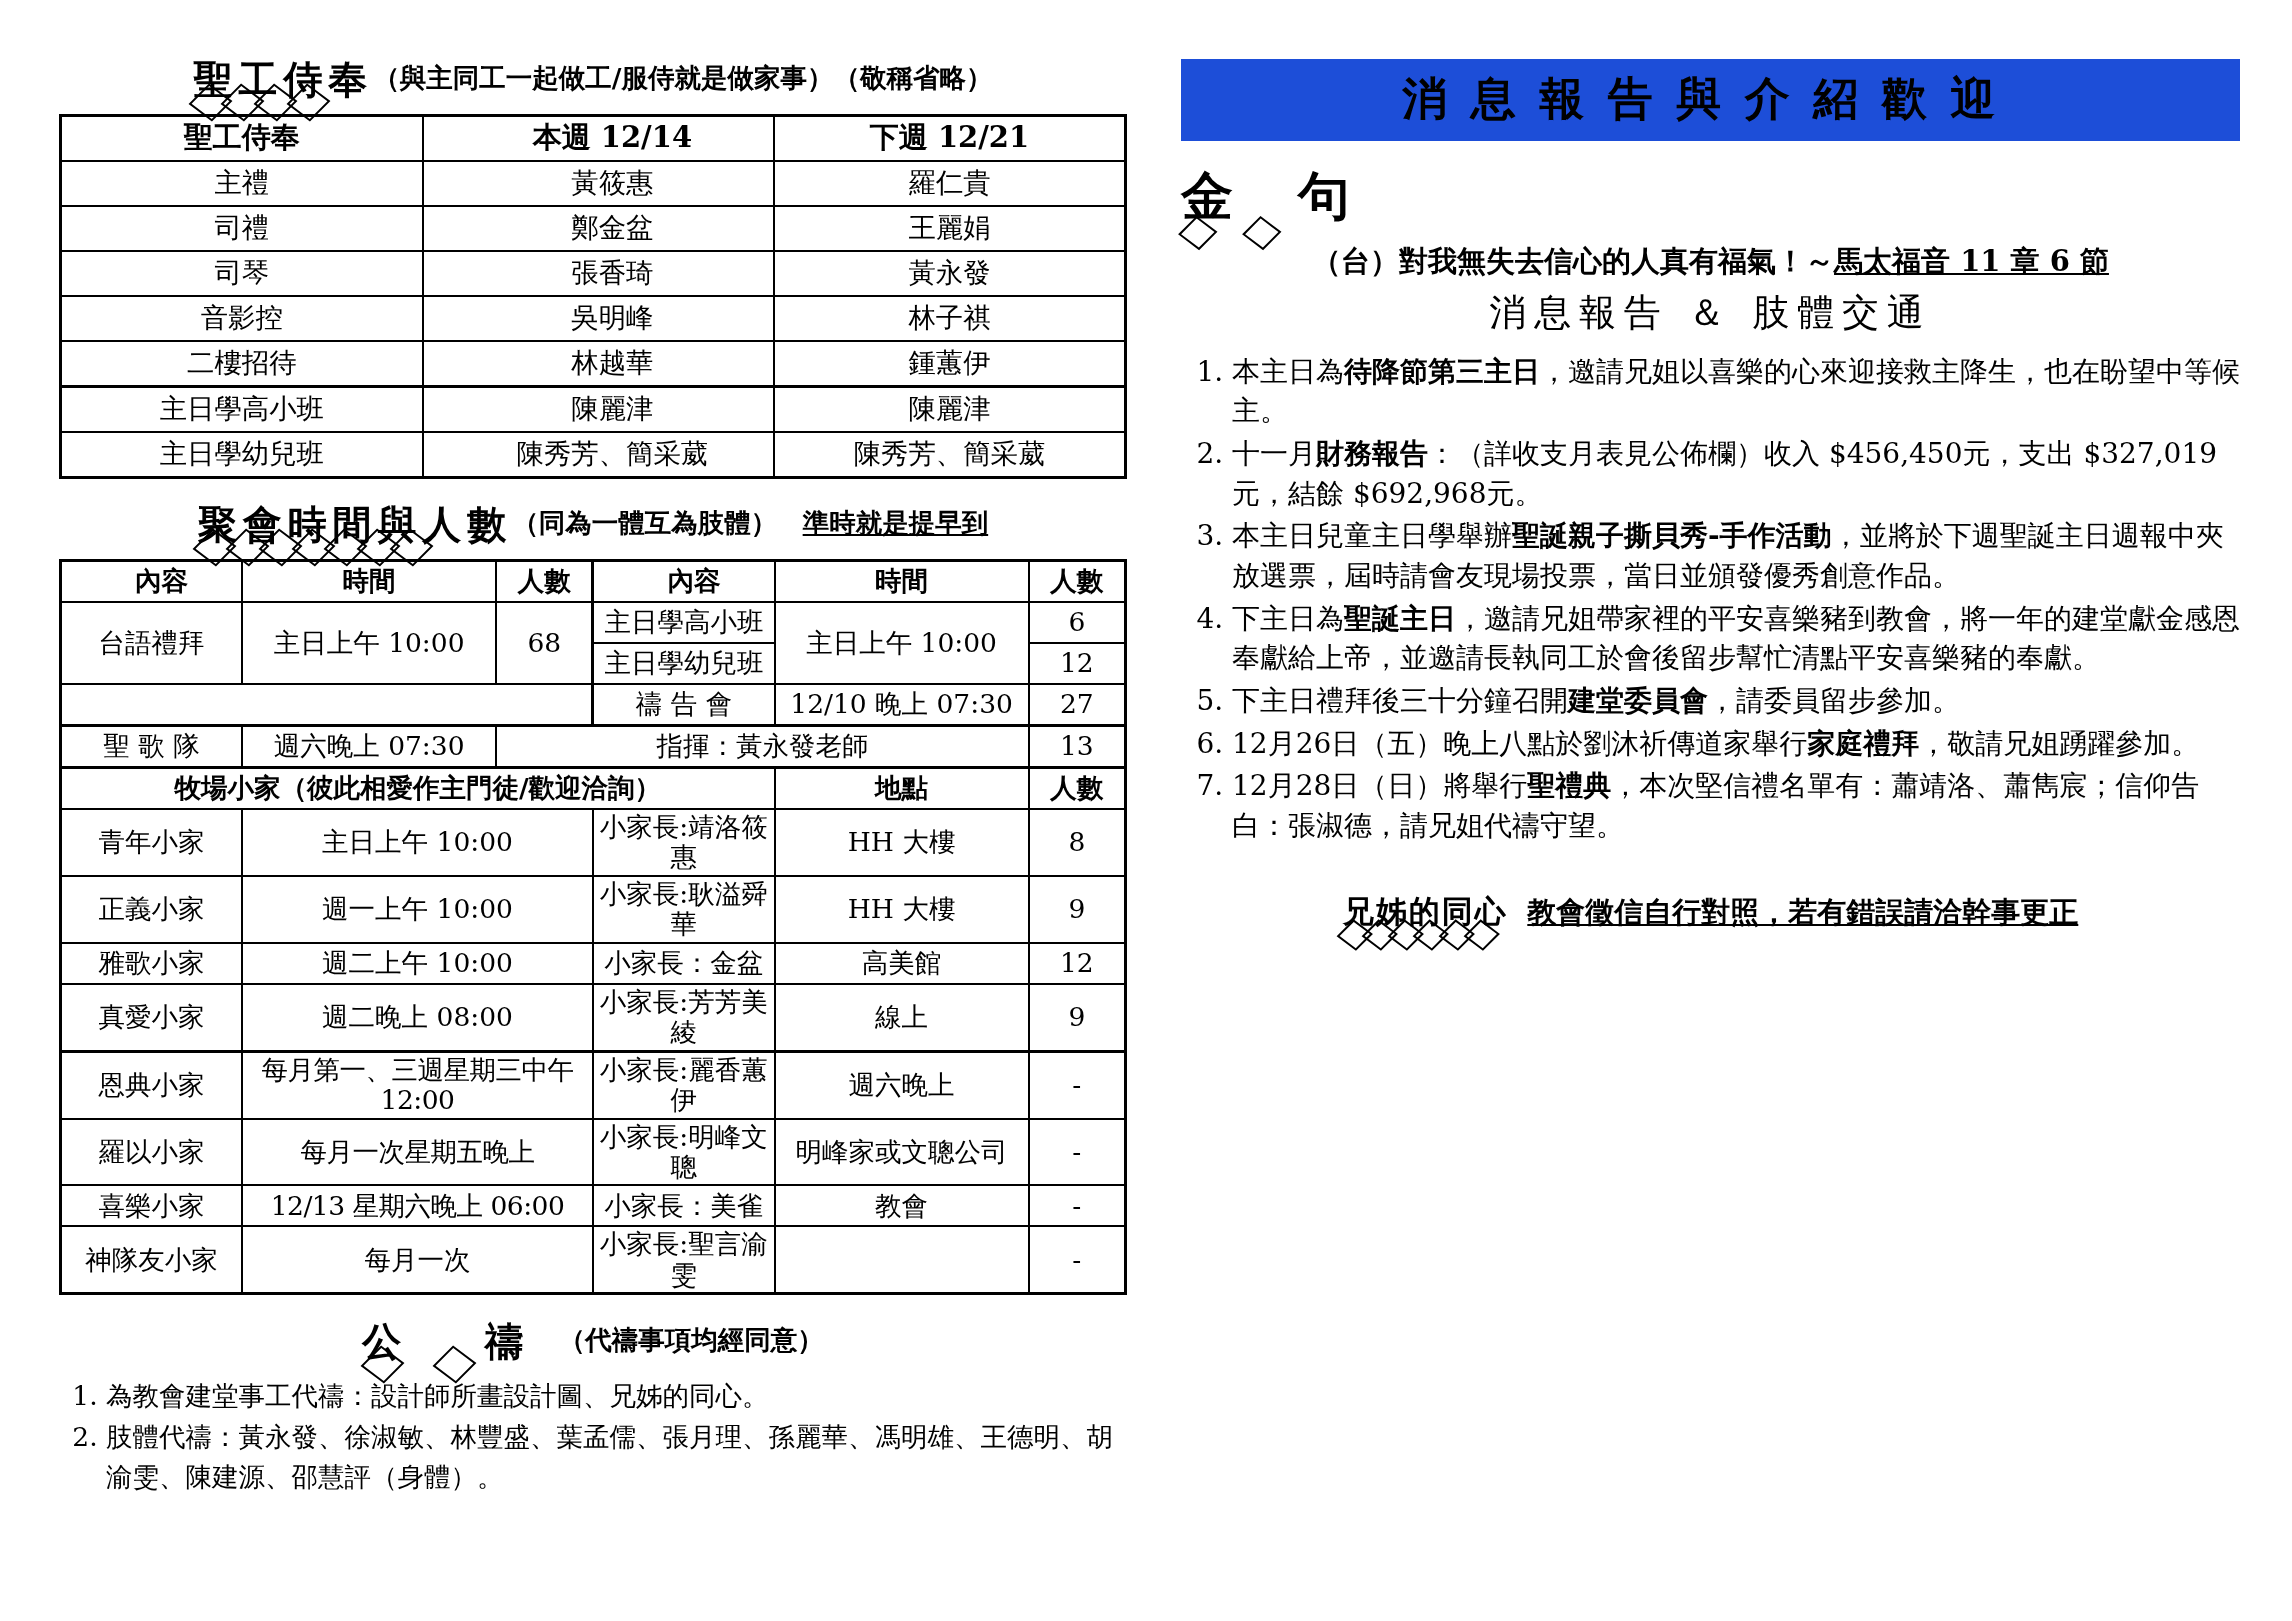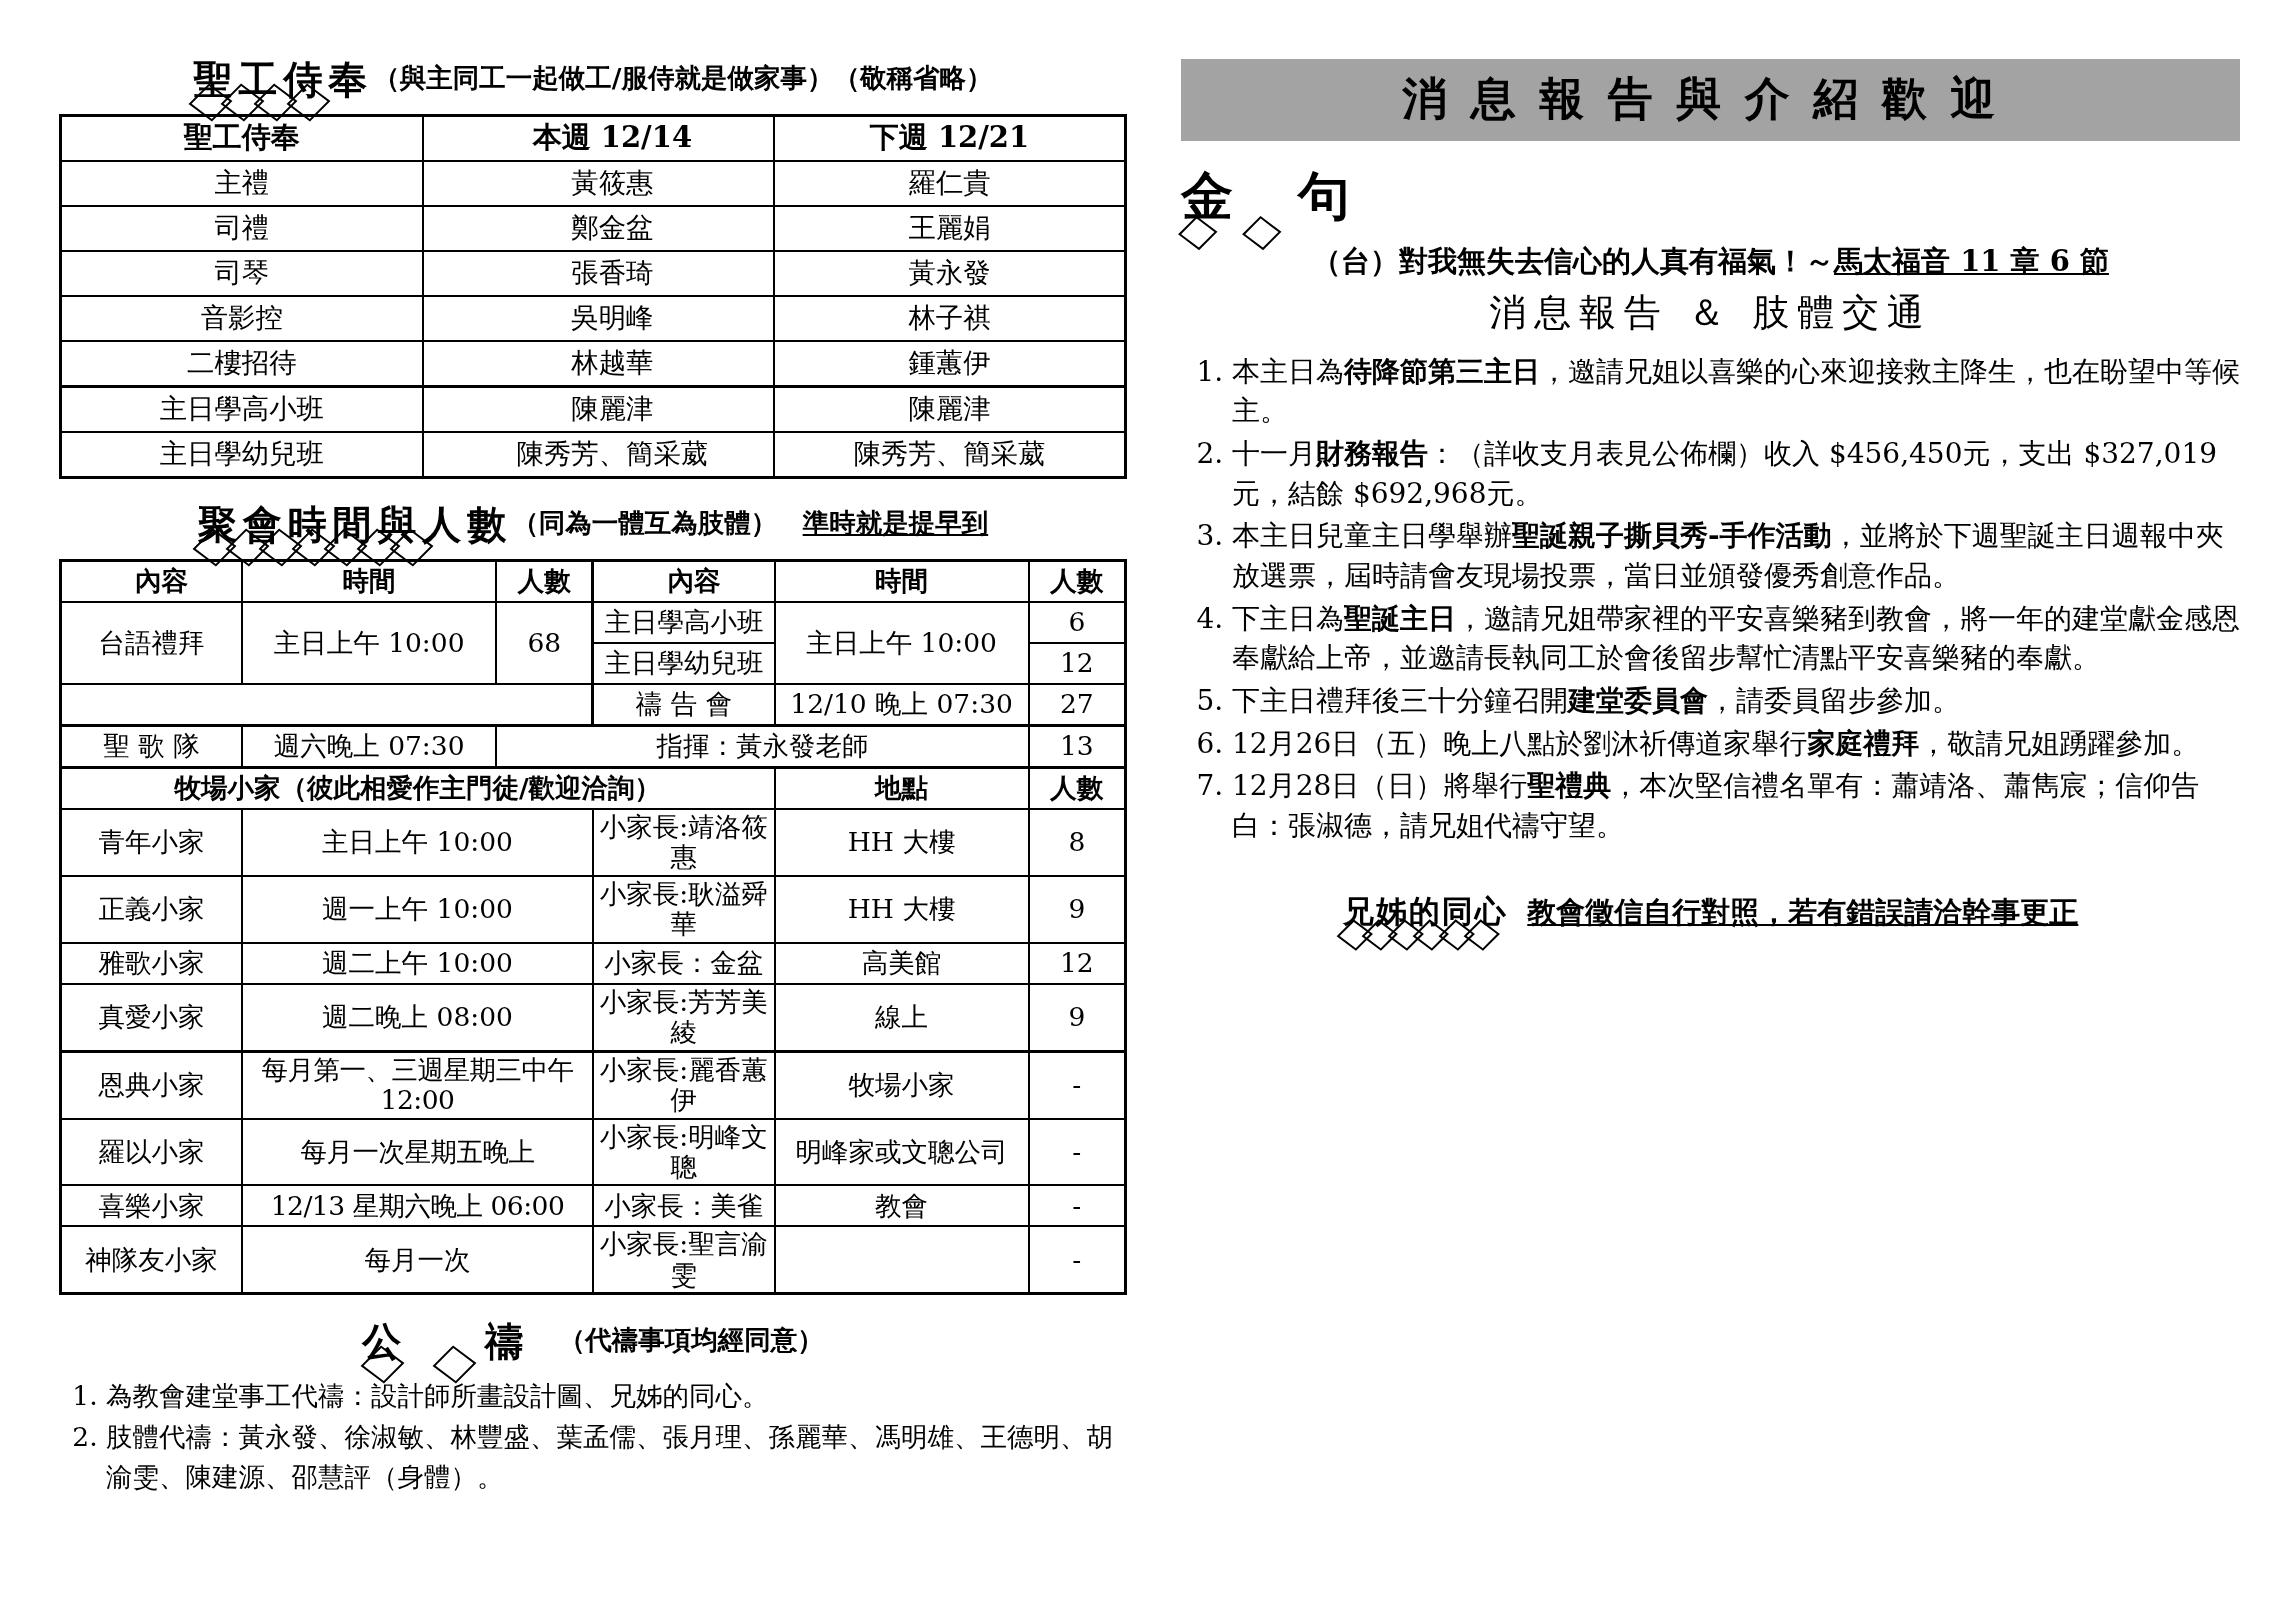--- a/index.html
+++ b/index.html
@@ -74,21 +74,21 @@
   .w-time{width:21%;}
   .w-num{width:8%;}
 
   
   .pray-list{margin-top:5.9px;font-size:26.5px;line-height:1.5;}
   .pray-list ol{margin:0;padding-left:47px;}
   .pray-list li{margin-bottom:2px;}
 
   
   .banner{
-    background:#a3a3a3;
+    background:#1d4ed8;
     text-align:center;
     font-size:45px;font-weight:bold;
     letter-spacing:23.5px;
     padding:9.8px 0 11.8px 0;
     font-family:"DejaVu Serif","Liberation Serif",serif;
   }
   .golden-title{
     text-align:left;font-size:52px;font-weight:bold;
     letter-spacing:23.5px;margin:21.6px 0 5.9px 0;position:relative;
   }
@@ -265,21 +265,21 @@
             <td>真愛小家</td>
             <td class="small" colspan="2">週二晚上 08:00</td>
             <td class="small">小家長:芳芳美綾</td>
             <td>線上</td>
             <td>9</td>
           </tr>
           <tr>
             <td class="thick-top">恩典小家</td>
             <td class="tiny thick-top" colspan="2">每月第一、三週星期三中午 12:00</td>
             <td class="small thick-top">小家長:麗香蕙伊</td>
-            <td class="small thick-top">牧場小家</td>
+            <td class="small thick-top">週六晚上</td>
             <td class=" thick-top">-</td>
           </tr>
           <tr>
             <td>羅以小家</td>
             <td class="tiny" colspan="2">每月一次星期五晚上</td>
             <td class="small">小家長:明峰文聰</td>
             <td class="small">明峰家或文聰公司</td>
             <td>-</td>
           </tr>
           <tr>

